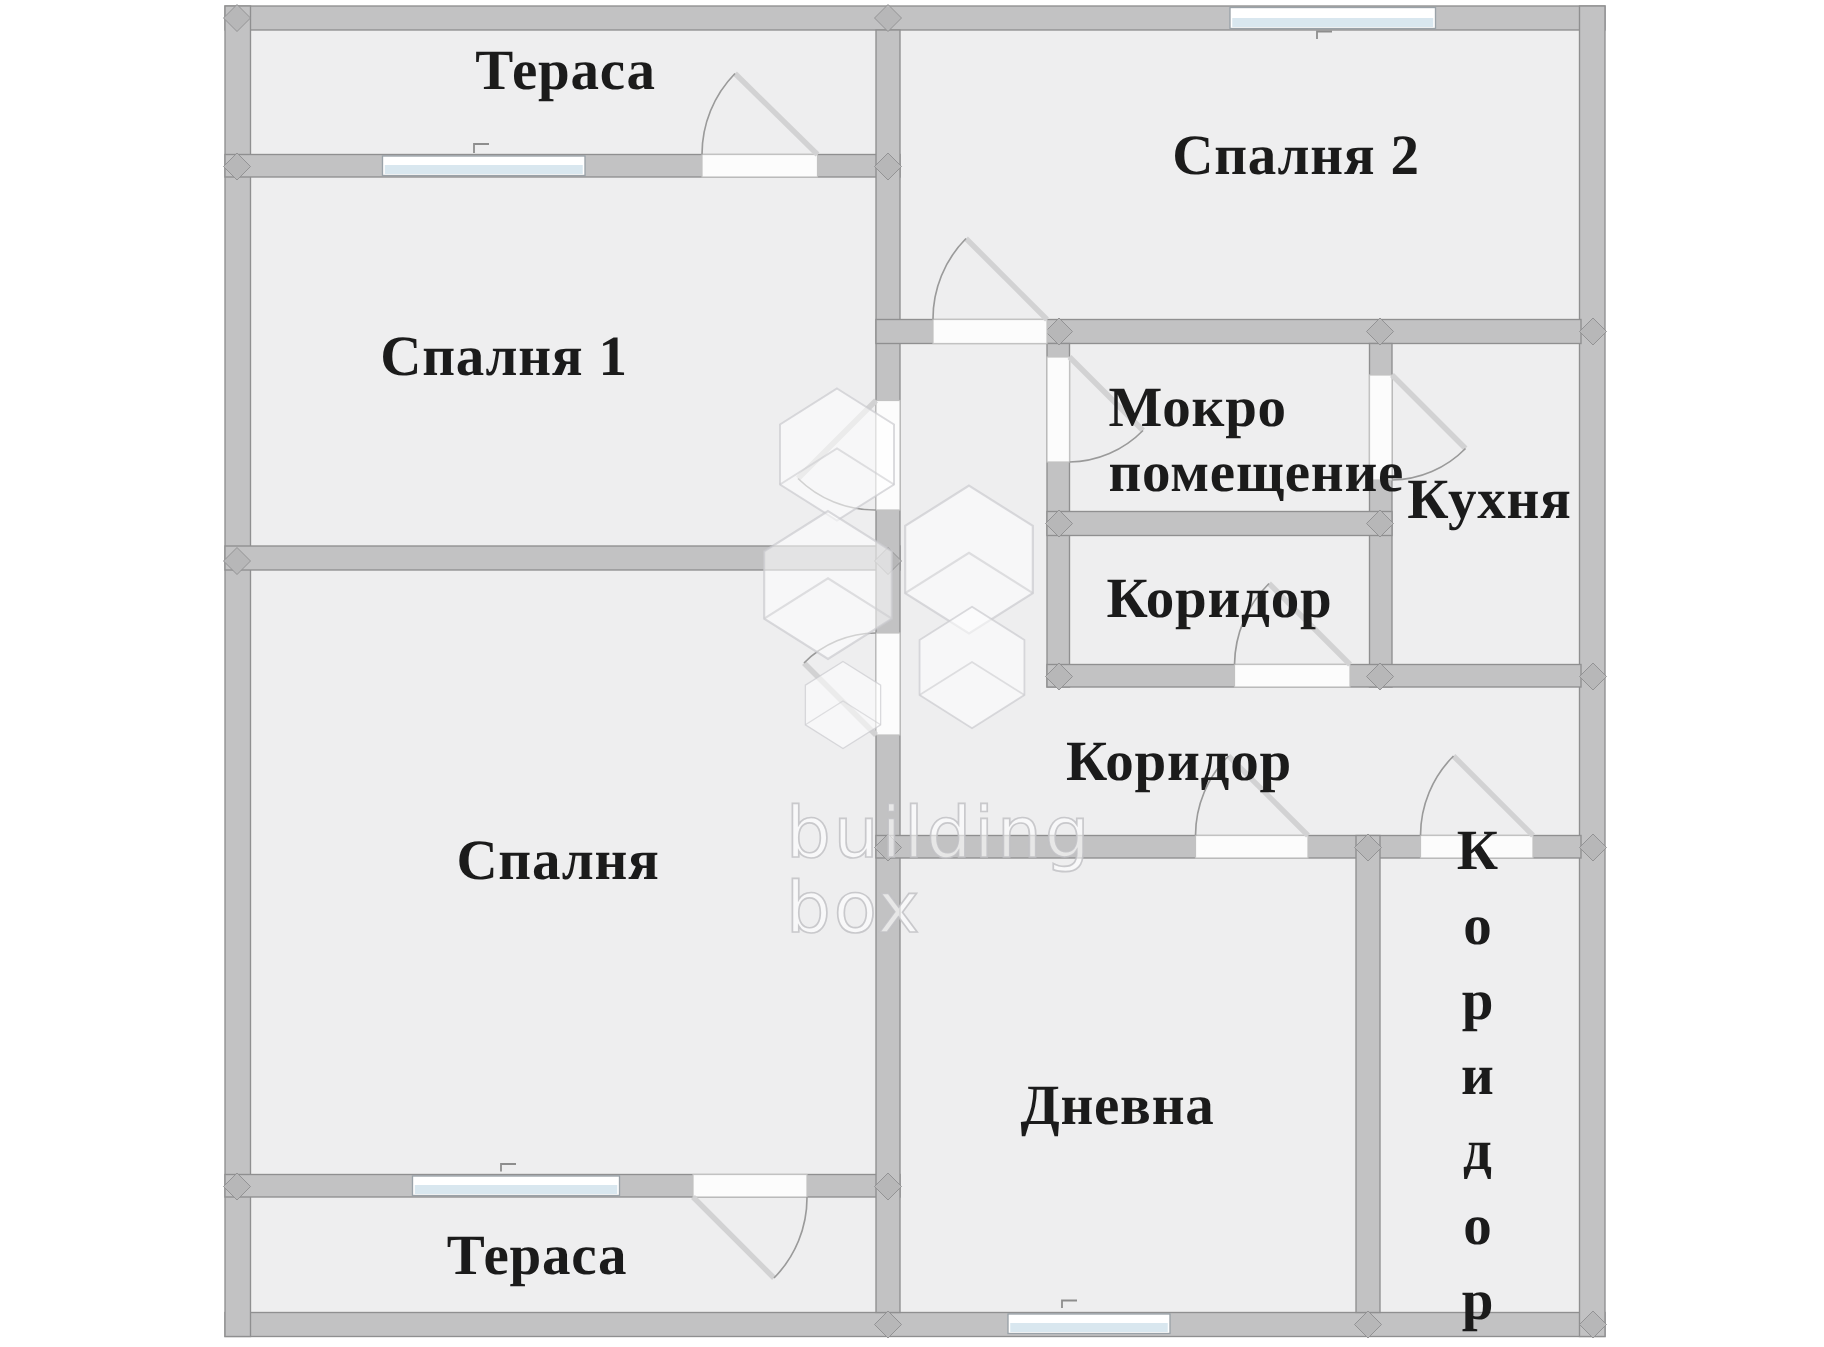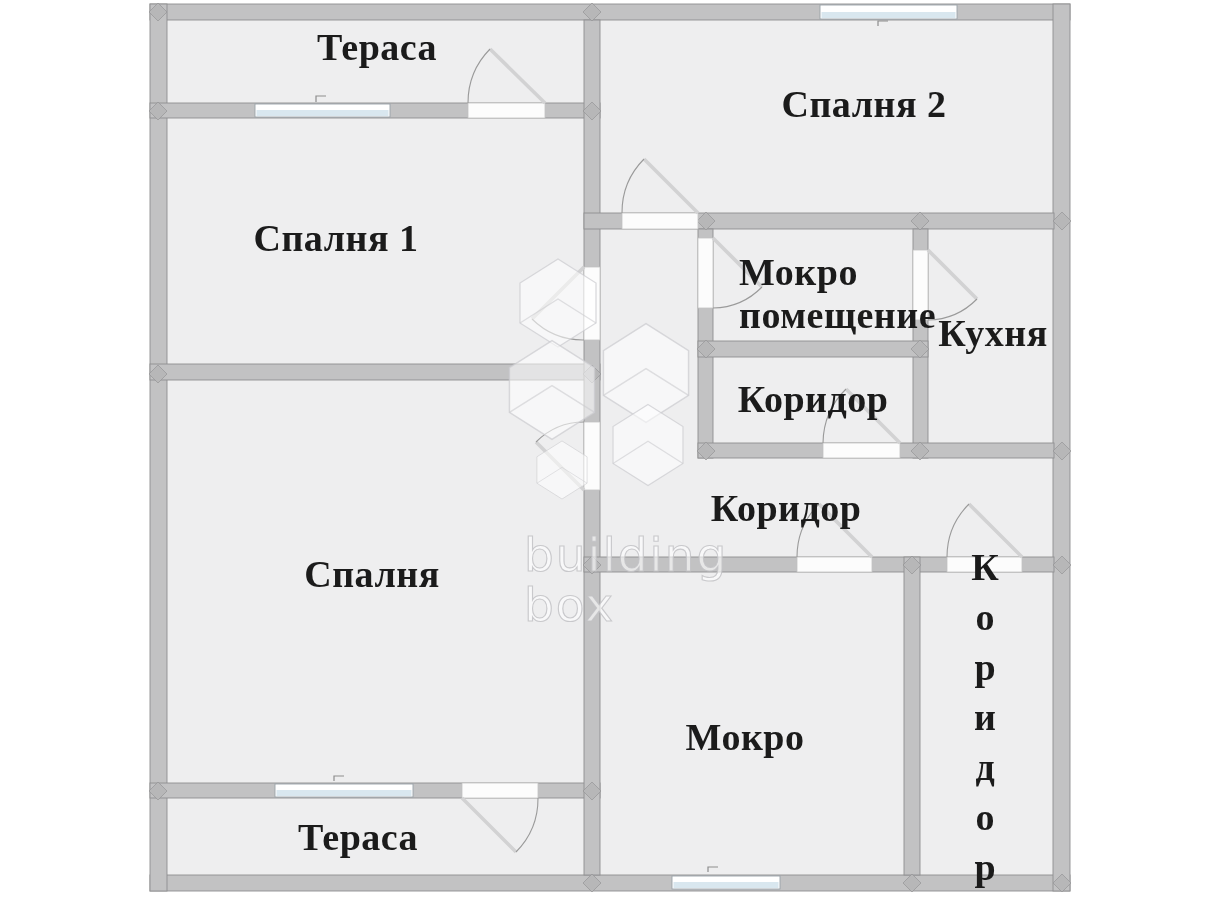--- a/index.html
+++ b/index.html
@@ -189,18 +189,18 @@
   <div class="room-label room-label--block" style="left:739px;top:251px;">Мокро помещение</div>
 
   <div class="room-label" style="left:993px;top:333px;">Кухня</div>
 
   <div class="room-label" style="left:813px;top:399px;">Коридор</div>
 
   <div class="room-label" style="left:786px;top:508px;">Коридор</div>
 
   <div class="room-label" style="left:372px;top:574px;">Спалня</div>
 
-  <div class="room-label" style="left:745px;top:737px;">Мокро</div>
+  <div class="room-label" style="left:745px;top:737px;">Дневна</div>
 
   <div class="room-label room-label--vertical" style="left:985px;top:721px;">Коридор</div>
 
   <div class="room-label" style="left:358px;top:837px;">Тераса</div>
 </div>
 
 </body></html>

